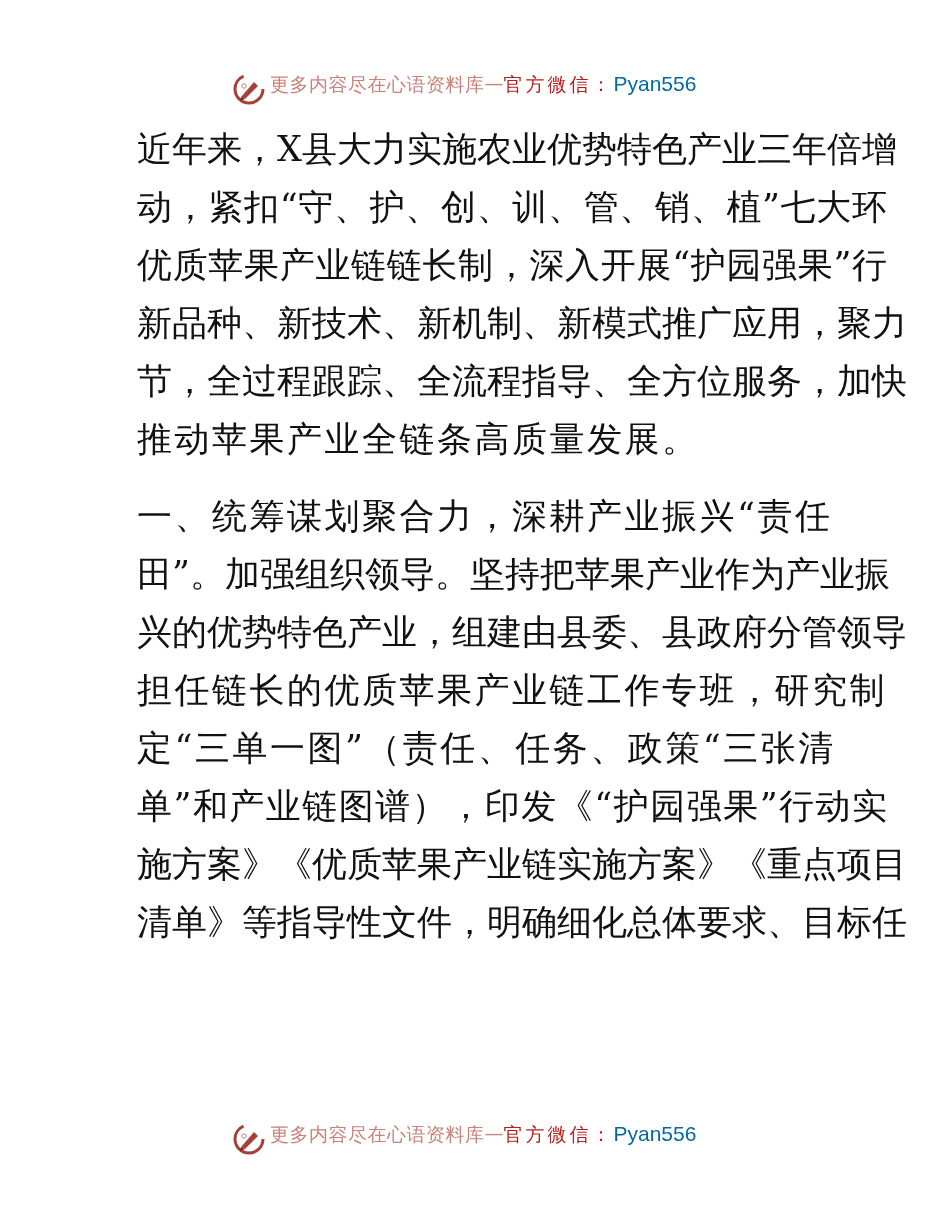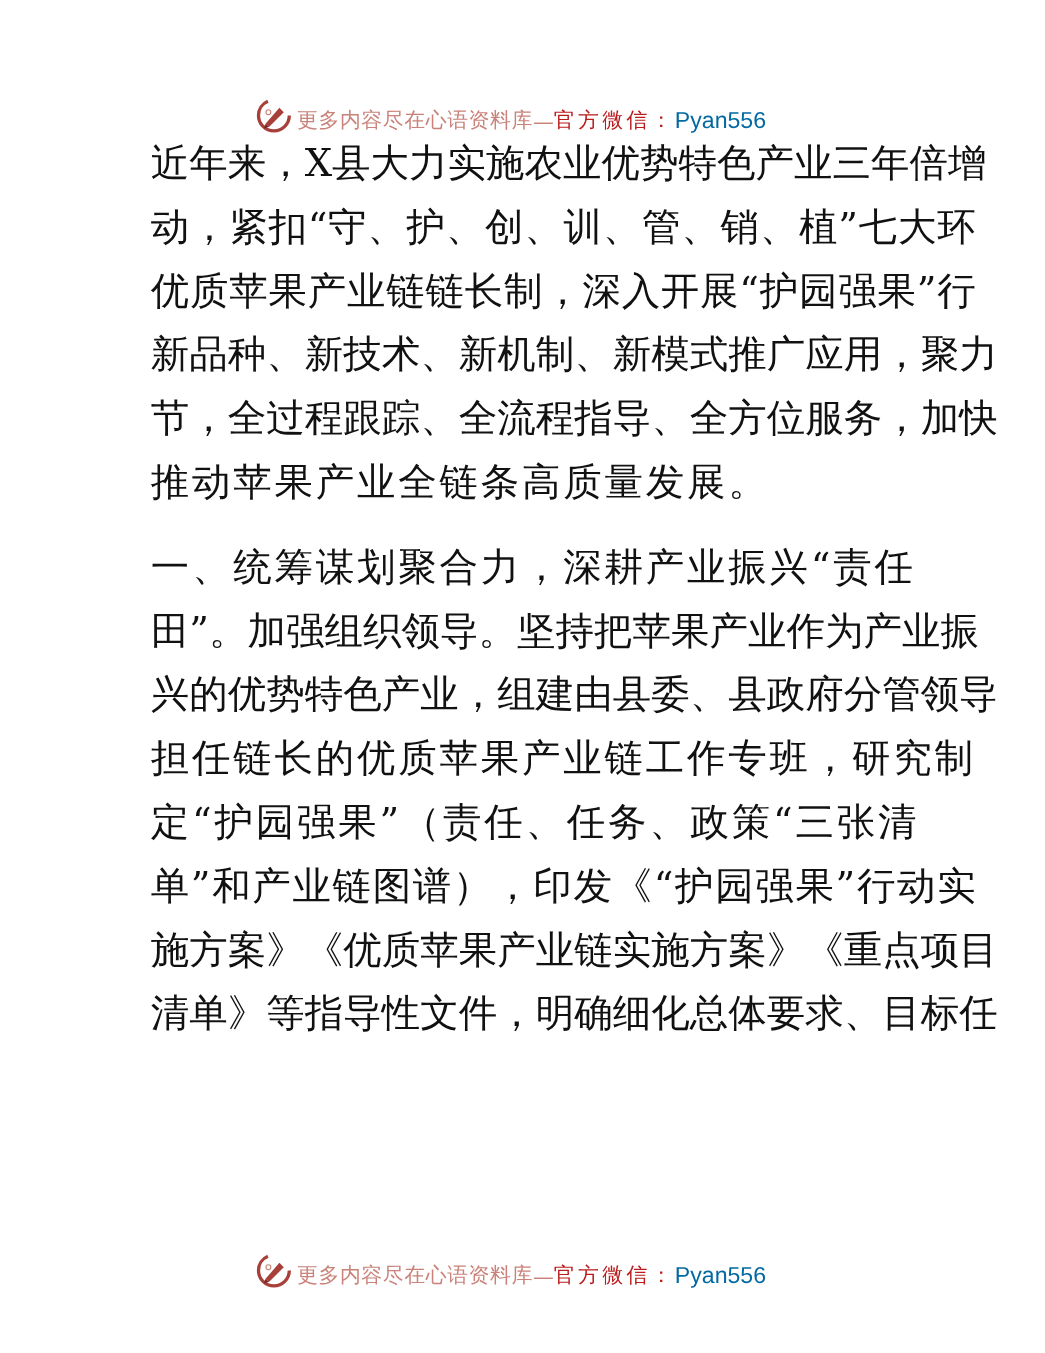--- a/index.html
+++ b/index.html
@@ -12,23 +12,22 @@
       height: 1230px;
       position: relative;
       overflow: hidden;
       font-family: "DejaVu Sans", sans-serif;
     }
     .watermark {
       position: absolute;
       left: 232px;
       height: 36px;
       display: flex;
-      align-items: flex-end;
+      align-items: flex-start;
       white-space: nowrap;
-      margin-top: 14px;
     }
     .watermark.top { top: 72px; }
     .watermark.bottom { top: 1122px; }
     .wm-logo {
       width: 34px;
       height: 34px;
       margin-right: 4px;
       flex: 0 0 auto;
     }
     .wm-red {
@@ -100,21 +99,21 @@
     <div class="line justify">新品种、新技术、新机制、新模式推广应用，聚力</div>
     <div class="line justify">节，全过程跟踪、全流程指导、全方位服务，加快</div>
     <div class="line">推动苹果产业全链条高质量发展。</div>
   </div>
   <div class="para-gap"></div>
   <div>
     <div class="line"> 一、统筹谋划聚合力，深耕产业振兴“责任</div>
     <div class="line justify">田”。加强组织领导。坚持把苹果产业作为产业振</div>
     <div class="line justify">兴的优势特色产业，组建由县委、县政府分管领导</div>
     <div class="line">担任链长的优质苹果产业链工作专班，研究制</div>
-    <div class="line">定“护园强果”（责任、任务、政策“三张清</div>
+    <div class="line">定“三单一图”（责任、任务、政策“三张清</div>
     <div class="line justify">单”和产业链图谱），印发《“护园强果”行动实</div>
     <div class="line justify">施方案》《优质苹果产业链实施方案》《重点项目</div>
     <div class="line justify">清单》等指导性文件，明确细化总体要求、目标任</div>
   </div>
 </div>
 
 <div class="watermark bottom">
   <svg class="wm-logo" viewBox="0 0 34 34">
     <circle cx="17" cy="17" r="14" fill="none" stroke="#a8403a" stroke-width="3" stroke-dasharray="60 30"></circle>
     <path d="M9 25 L22 10 L26 14 L13 27 Z" fill="#a8403a"></path>

